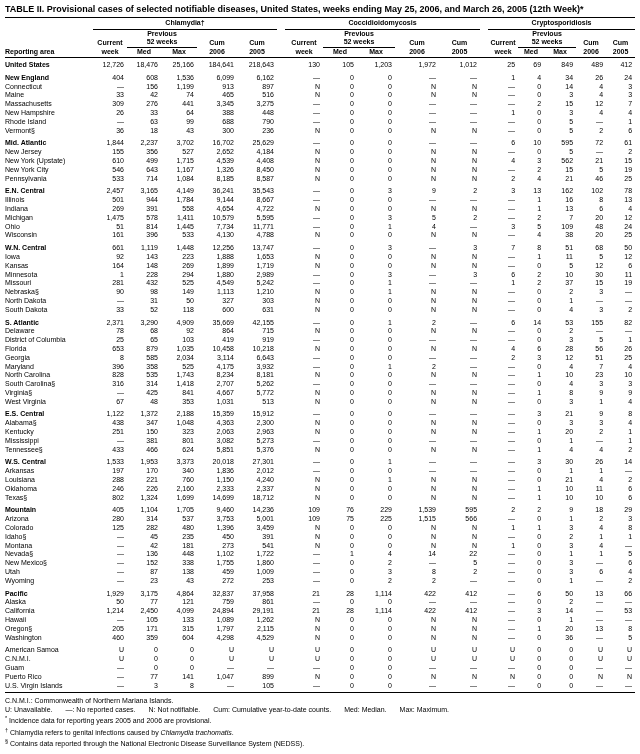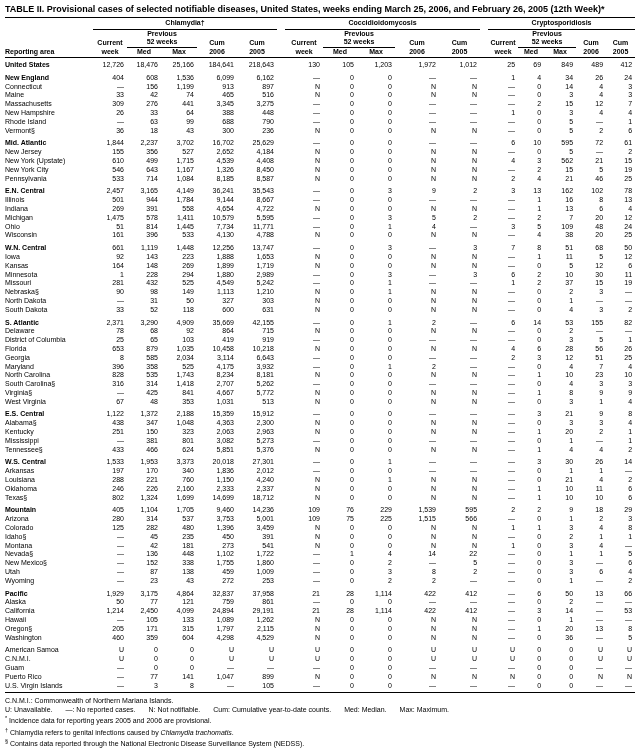--- a/index.html
+++ b/index.html
@@ -34,21 +34,21 @@
   .footnotes { font-size: 7px; line-height: 9px; padding-top: 3px; }
   .legend-line .legend-item { display: inline-block; margin-right: 13px; }
   .legend-line .legend-item:last-child { margin-right: 0; }
   .note-line sup { font-size: 5.5px; }
   .note-line i { font-style: italic; }
 </style>
 </head>
 <body>
 
 <div class="page">
-  <div class="title">TABLE II. Provisional cases of selected notifiable diseases, United States, weeks ending March 25, 2006, and February 26, 2005 (12th Week)*</div>
+  <div class="title">TABLE II. Provisional cases of selected notifiable diseases, United States, weeks ending May 25, 2006, and March 26, 2005 (12th Week)*</div>
 
   <div class="table-wrap">
     <table>
       <colgroup>
         <col style="width:88px">
         <col style="width:34px">
           <col style="width:34px">
           <col style="width:36px">
           <col style="width:40px">
           <col style="width:40px">

